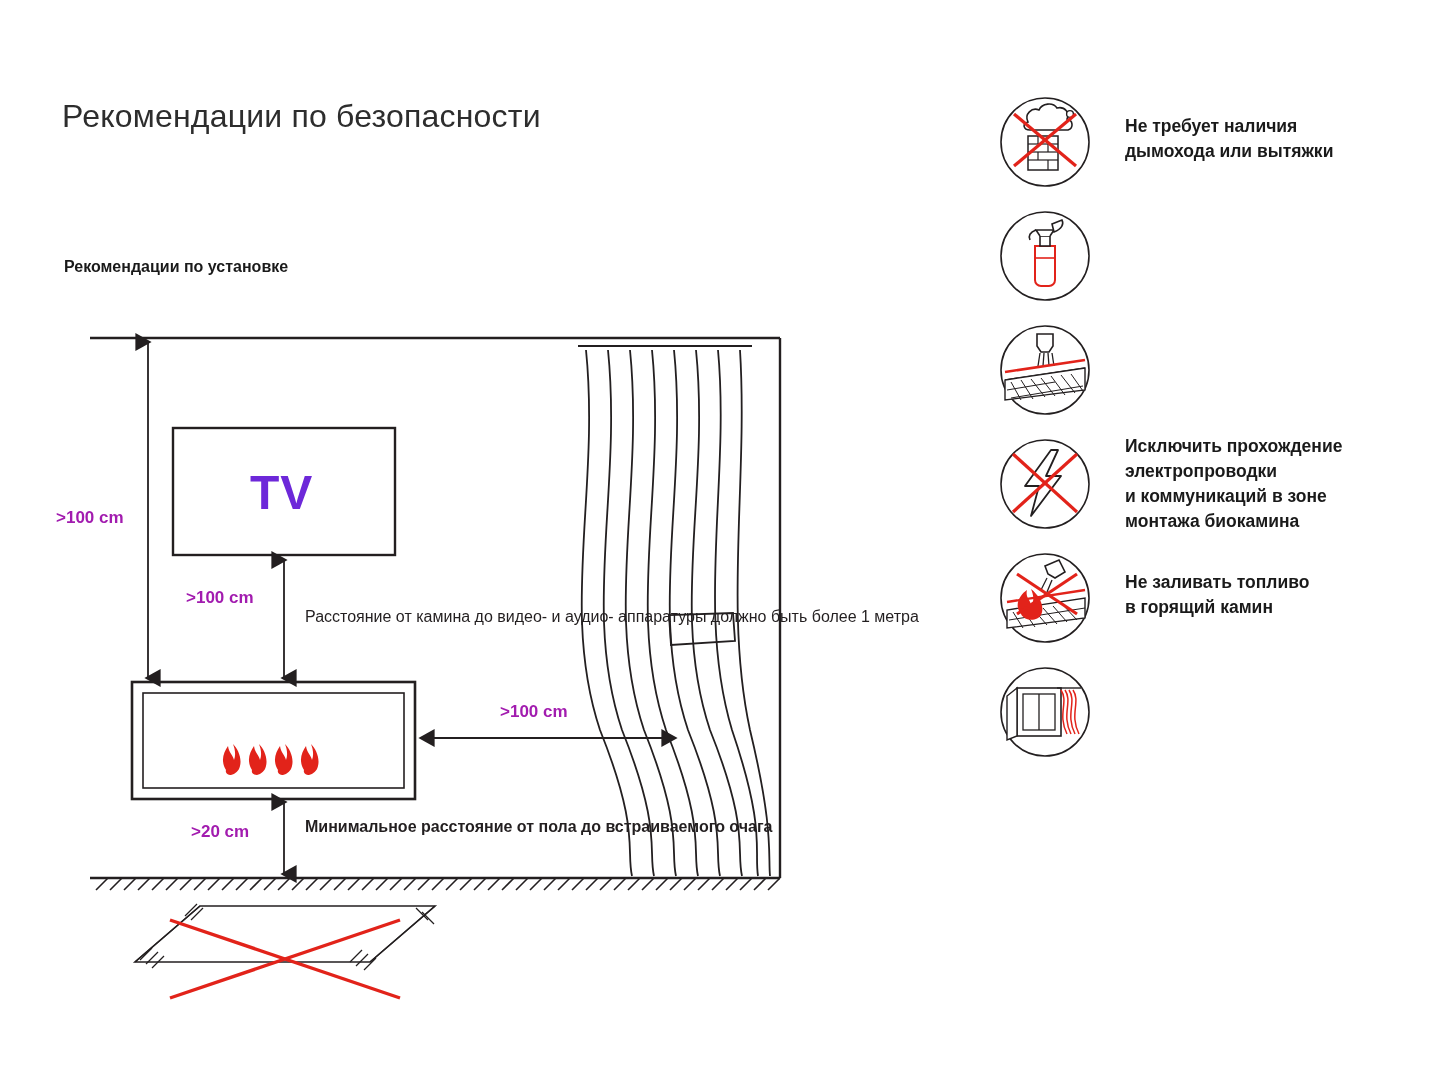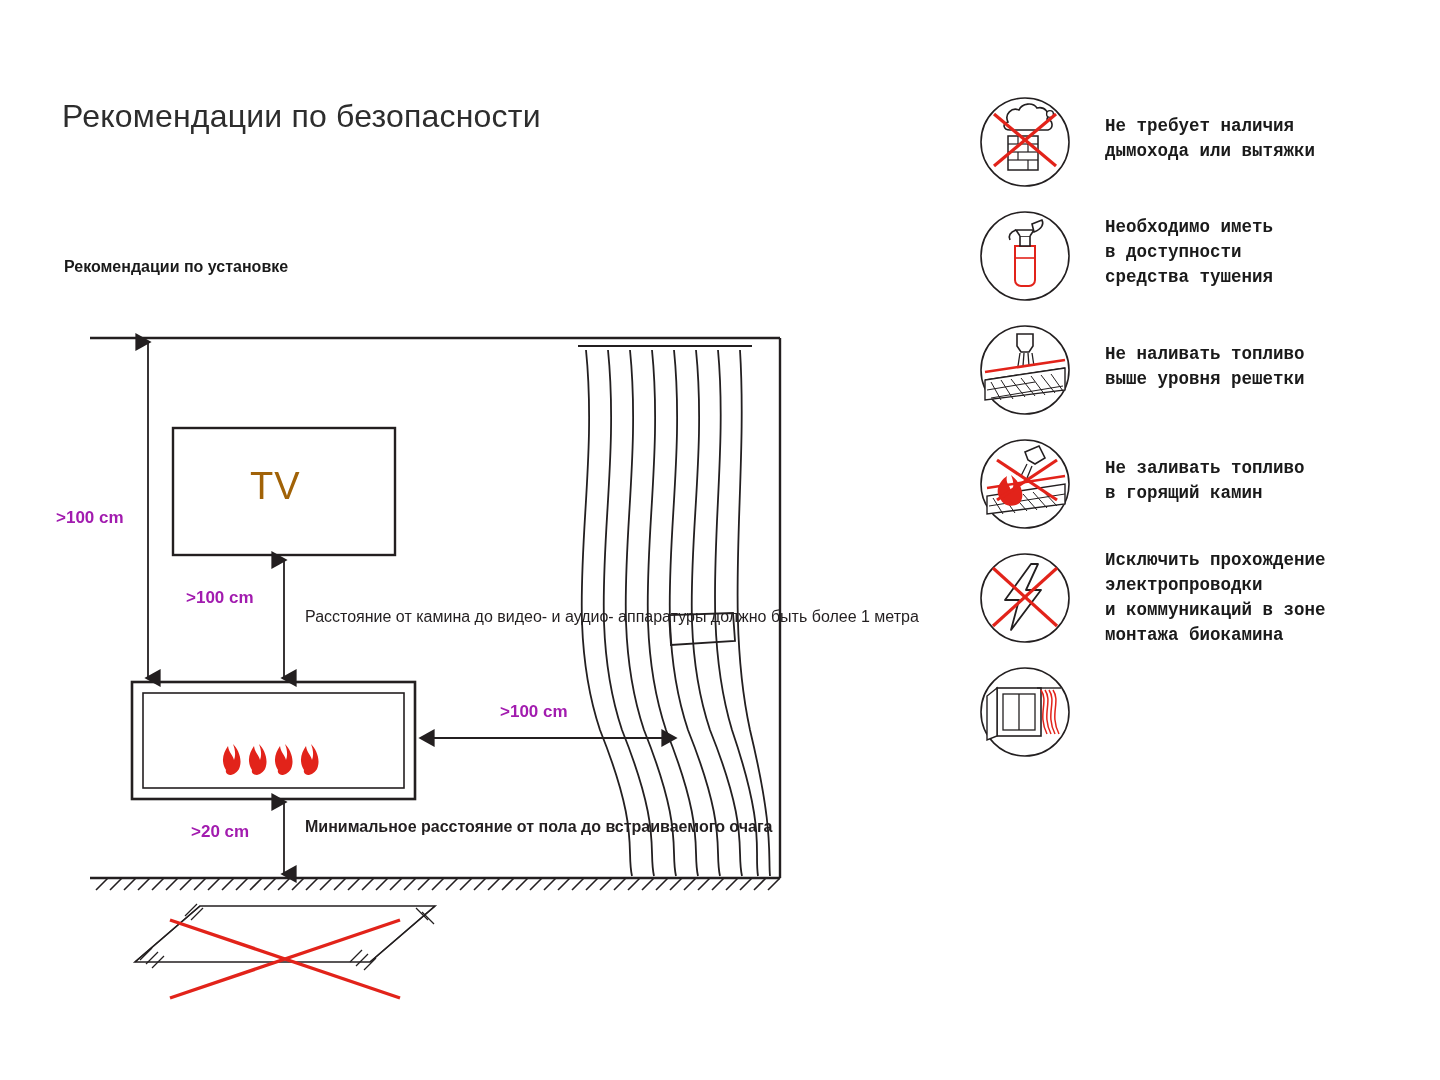--- a/index.html
+++ b/index.html
@@ -52,33 +52,32 @@
   }
   .note {
     position: absolute;
     font-size: 16px;
     line-height: 22px;
     color: #231f20;
     white-space: nowrap;
   }
   .tv-label {
     position: absolute;
-    font-size: 38px;
-    font-weight: 400;
-    color: #a16207;
+    font-size: 48px;
+    font-weight: 700;
+    color: #6d28d9;
     letter-spacing: 1px;
   }
 
   
   .rules {
     position: absolute;
-    left: 975px;
+    left: 995px;
     top: 92px;
     width: 440px;
-    font-family: Liberation Mono, monospace;
   }
   .rule {
     position: relative;
     display: flex;
     align-items: flex-start;
     margin-bottom: 14px;
   }
   .rule .icon-wrap {
     width: 100px;
     height: 100px;
@@ -295,23 +294,20 @@
         <path d="M40 40 h20 v34 a6 6 0 0 1 -6 6 h-8 a6 6 0 0 1 -6 -6z" fill="#fff" stroke="#e2231a" stroke-width="2"></path>
         <rect x="45" y="30" width="10" height="10" fill="#fff" stroke="#231f20" stroke-width="1.6"></rect>
 
         <path d="M45 30 l-4 -6 h18 l-4 6" fill="#fff" stroke="#231f20" stroke-width="1.6"></path>
 
         <path d="M59 26 c8 -3 10 -8 8 -12 l-10 4 z" fill="#fff" stroke="#231f20" stroke-width="1.6"></path>
         <path d="M41 24 c-6 2 -8 6 -6 10" fill="none" stroke="#231f20" stroke-width="1.6"></path>
         <line x1="40" y1="52" x2="60" y2="52" stroke="#e2231a" stroke-width="1.6"></line>
       </svg>
     </div>
-    <div class="rule-text">Необходимо иметь
-в доступности
-средства тушения</div>
   </div>
 
   <div class="rule r3">
     <div class="icon-wrap">
       <svg width="100" height="100" viewBox="0 0 100 100">
         <circle cx="50" cy="50" r="44" fill="#fff" stroke="#231f20" stroke-width="1.6"></circle>
 
         <path d="M42 14 h16 v12 l-4 6 h-8 l-4 -6z" fill="#fff" stroke="#231f20" stroke-width="1.6"></path>
 
         <g stroke="#231f20" stroke-width="1.3">
@@ -330,22 +326,37 @@
           <line x1="36" y1="59" x2="50" y2="77"></line>
             <line x1="46" y1="58" x2="60" y2="76"></line>
           <line x1="56" y1="56" x2="70" y2="75"></line>
             <line x1="66" y1="55" x2="80" y2="73"></line>
           <line x1="76" y1="54" x2="88" y2="71"></line>
           <line x1="12" y1="70" x2="60" y2="62"></line>
           <line x1="16" y1="78" x2="88" y2="66"></line>
         </g>
       </svg>
     </div>
-    <div class="rule-text">Не наливать топливо
-выше уровня решетки</div>
+  </div>
+
+  <div class="rule r5">
+    <div class="icon-wrap">
+      <svg width="100" height="100" viewBox="0 0 100 100">
+        <circle cx="50" cy="50" r="44" fill="#fff" stroke="#231f20" stroke-width="1.6"></circle>
+        <path d="M56 16 L30 52 h14 l-8 30 l30 -40 h-15 l12 -26 z" fill="#fff" stroke="#231f20" stroke-width="1.8" stroke-linejoin="round"></path>
+        <g stroke="#e2231a" stroke-width="3.2">
+          <line x1="18" y1="20" x2="82" y2="78"></line>
+          <line x1="82" y1="20" x2="18" y2="78"></line>
+        </g>
+      </svg>
+    </div>
+    <div class="rule-text">Исключить прохождение
+электропроводки
+и коммуникаций в зоне
+монтажа биокамина</div>
   </div>
 
   <div class="rule r4">
     <div class="icon-wrap">
       <svg width="100" height="100" viewBox="0 0 100 100">
         <circle cx="50" cy="50" r="44" fill="#fff" stroke="#231f20" stroke-width="1.6"></circle>
 
         <path d="M50 18 l14 -6 l6 12 l-10 6 l-7 -4z" fill="#fff" stroke="#231f20" stroke-width="1.6"></path>
         <path d="M52 30 l-6 12" stroke="#231f20" stroke-width="1.3"></path>
         <path d="M57 32 l-5 12" stroke="#231f20" stroke-width="1.3"></path>
@@ -367,37 +378,20 @@
         <g stroke="#e2231a" stroke-width="3.2">
           <line x1="22" y1="26" x2="82" y2="66"></line>
           <line x1="82" y1="26" x2="22" y2="66"></line>
         </g>
       </svg>
     </div>
     <div class="rule-text">Не заливать топливо
 в горящий камин</div>
   </div>
 
-  <div class="rule r5">
-    <div class="icon-wrap">
-      <svg width="100" height="100" viewBox="0 0 100 100">
-        <circle cx="50" cy="50" r="44" fill="#fff" stroke="#231f20" stroke-width="1.6"></circle>
-        <path d="M56 16 L30 52 h14 l-8 30 l30 -40 h-15 l12 -26 z" fill="#fff" stroke="#231f20" stroke-width="1.8" stroke-linejoin="round"></path>
-        <g stroke="#e2231a" stroke-width="3.2">
-          <line x1="18" y1="20" x2="82" y2="78"></line>
-          <line x1="82" y1="20" x2="18" y2="78"></line>
-        </g>
-      </svg>
-    </div>
-    <div class="rule-text">Исключить прохождение
-электропроводки
-и коммуникаций в зоне
-монтажа биокамина</div>
-  </div>
-
   <div class="rule r6">
     <div class="icon-wrap">
       <svg width="100" height="100" viewBox="0 0 100 100">
         <circle cx="50" cy="50" r="44" fill="#fff" stroke="#231f20" stroke-width="1.6"></circle>
 
         <rect x="22" y="26" width="44" height="48" fill="#fff" stroke="#231f20" stroke-width="1.6"></rect>
         <rect x="28" y="32" width="32" height="36" fill="#fff" stroke="#231f20" stroke-width="1.3"></rect>
         <line x1="44" y1="32" x2="44" y2="68" stroke="#231f20" stroke-width="1.3"></line>
 
         <path d="M22 26 L12 34 L12 78 L22 74 Z" fill="#fff" stroke="#231f20" stroke-width="1.4"></path>

